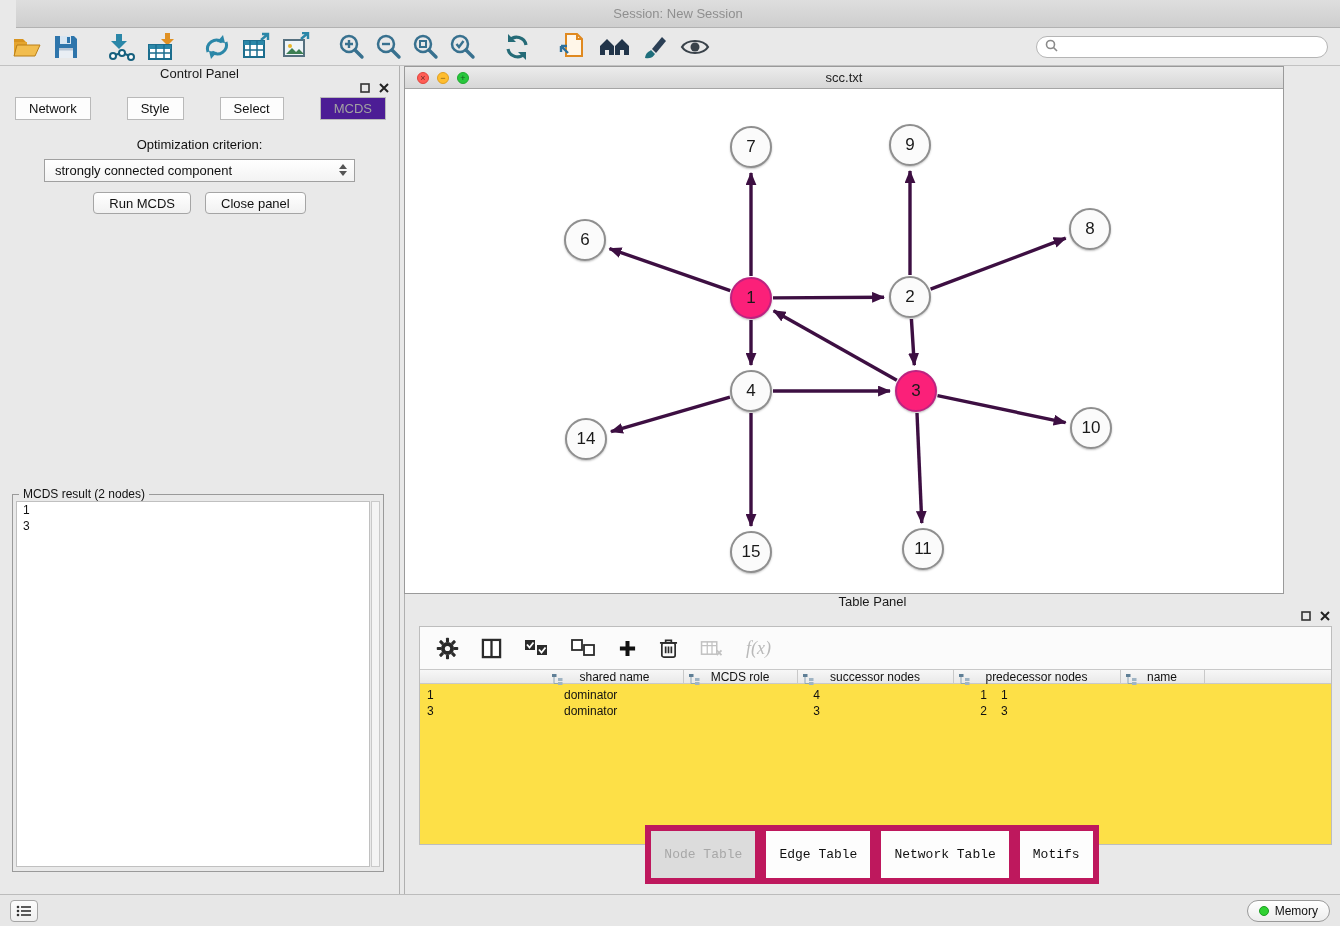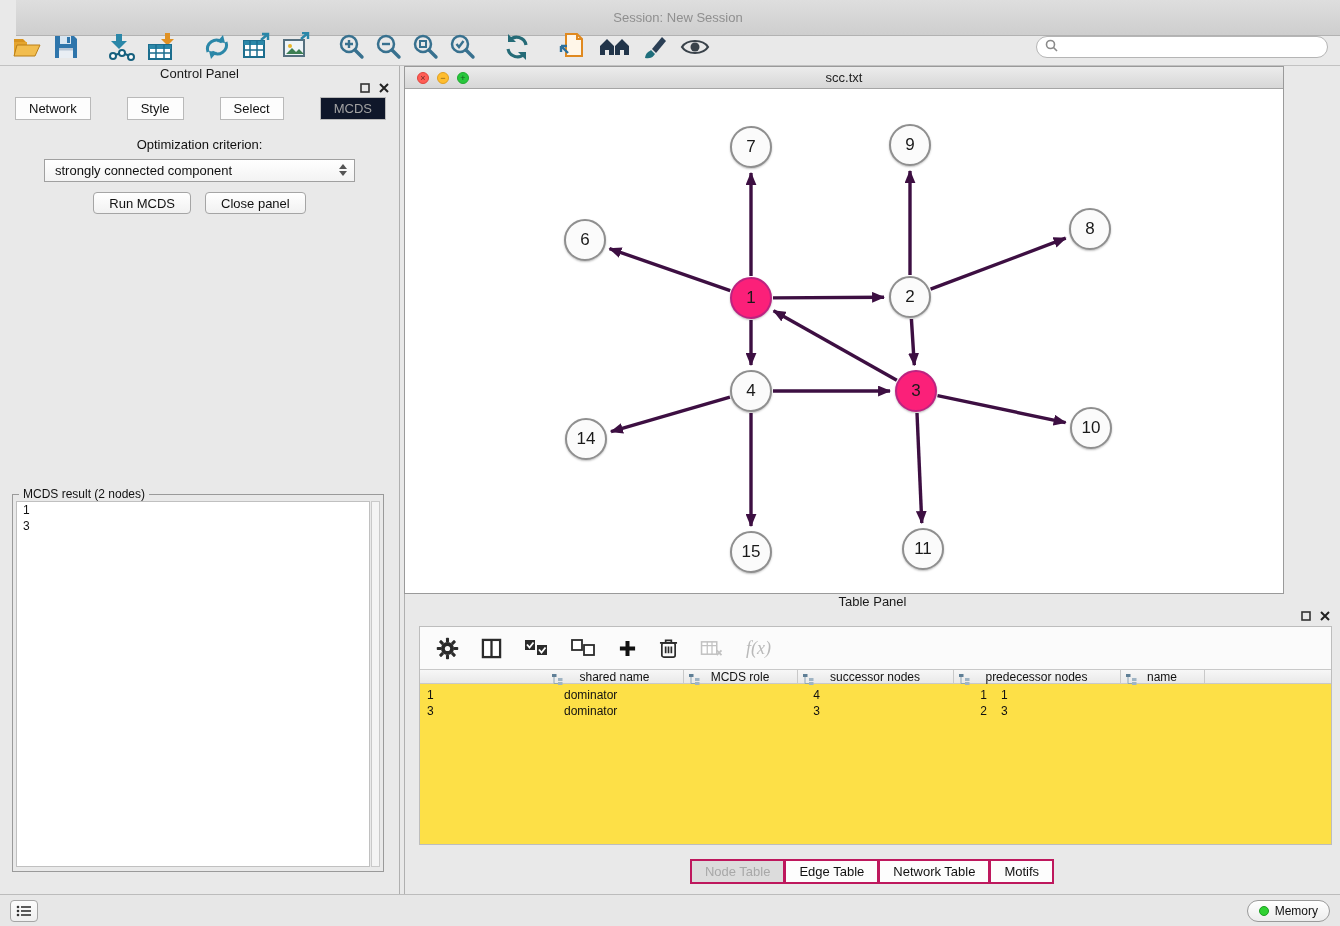--- a/index.html
+++ b/index.html
@@ -1,41 +1,41 @@
 <!DOCTYPE html>
 <html><head>
 <meta charset="utf-8">
 <style>
   * { margin:0; padding:0; box-sizing:border-box; }
   body { font-family:"Liberation Sans", sans-serif; }
   .app { position:relative; width:1340px; height:926px; background:#e9e9e9; overflow:hidden; }
 
   
-  .titlebar { position:absolute; top:0; left:16px; right:0; height:36px;
+  .titlebar { position:absolute; top:0; left:16px; right:0; height:28px;
     background:linear-gradient(#dedede,#cecece); border-bottom:1px solid #b2b2b2;
     display:flex; align-items:center; justify-content:center; font-size:13px; color:#8f8f8f; }
 
   
   .toolbar { position:absolute; top:28px; left:0; right:0; height:38px;
     border-bottom:1px solid #c2c2c2; display:flex; align-items:center; padding:0 12px; }
   .tbtn { height:34px; display:flex; align-items:center; justify-content:center; margin-right:10px; cursor:default; }
   .tsep { width:16px; }
   .searchbox { margin-left:auto; width:292px; height:22px; background:#fff;
     border:1px solid #b5b5b5; border-radius:11px; display:flex; align-items:center; padding:0 8px; }
   .searchbox input { border:none; outline:none; flex:1; font-size:12px; background:transparent; margin-left:5px; font-family:inherit; }
 
   
   .control-panel { position:absolute; top:66px; left:0; width:400px; height:828px;
     background:#e9e9e9; border-right:1px solid #b0b0b0; }
   .panel-header { height:26px; display:flex; align-items:center; padding:0 10px; font-size:13px; color:#1a1a1a;flex-direction:column; }
   .panel-header .winbtns { margin-left:auto; display:flex; gap:9px; align-items:center; }
   .cp-tabs { position:absolute; top:31px; left:16px; right:0; display:flex; justify-content:flex-start;gap:37px; }
   .cp-tab { padding:3px 13px; background:#fdfdfd; border:1px solid #b9b9b9; margin-left:-1px;
     font-size:13px; color:#111; cursor:default; }
-  .cp-tab.active { background:#0f172a; color:#a2a2a2; }
+  .cp-tab.active { background:#4c1d95; color:#a2a2a2; }
   .opt-label { position:absolute; top:71px; left:0; right:0; text-align:center; font-size:13px; color:#111; }
   .dropdown { position:absolute; top:93px; left:44px; width:311px; height:23px;
     background:linear-gradient(#ffffff,#f3f3f3); border:1px solid #a0a0a0; border-radius:0;
     display:flex; align-items:center; padding-left:10px; font-size:13px; color:#111; }
   .spin { position:absolute; right:7px; top:4px; display:flex; flex-direction:column; gap:2px; }
   .spin .up { width:0; height:0; border-left:4px solid transparent; border-right:4px solid transparent; border-bottom:5px solid #555; }
   .spin .dn { width:0; height:0; border-left:4px solid transparent; border-right:4px solid transparent; border-top:5px solid #555; }
   .cp-buttons { position:absolute; top:126px; left:0; right:0; display:flex; justify-content:center; gap:14px; }
   .btn { height:22px; padding:0 15px; border:1px solid #a5a5a5; border-radius:4px;
     background:linear-gradient(#ffffff,#f1f1f1); font-size:13px; color:#111; font-family:inherit; cursor:default; }
@@ -73,21 +73,21 @@
   .tp-tool { display:flex; align-items:center; justify-content:center; cursor:default; }
   .fx { font-family:"Liberation Serif", serif; font-style:italic; font-size:18px; color:#b9b9b9; }
   .tbl-header { display:flex; height:15px; background:linear-gradient(#f7f7f7,#e9e9e9);
     border-top:1px solid #c9c9c9; border-bottom:1px solid #c9c9c9; font-size:12px; color:#111;justify-content:center; }
   .tbl-th { position:relative; display:flex; align-items:center; justify-content:center; border-right:1px solid #c9c9c9; }
   .tbl-th .sorticon { position:absolute; left:5px; top:4px; }
   .tbl-body { padding-top:3px; }
   .tbl-row { display:flex; height:16px; font-size:12px; color:#111; }
   .tbl-td { line-height:16px; padding:0 7px; overflow:hidden; white-space:nowrap; }
   .tp-tabs { position:absolute; bottom:10px; left:0; right:0; display:flex; justify-content:center; }
-  .tp-tab { padding:3px 13px; background:#fdfdfd; border:2px solid #be185d; margin-left:-1px; font-size:13px; color:#111; cursor:default; }
+  .tp-tab { padding:16px 13px; background:#fdfdfd; border:6px solid #be185d; margin-left:-1px; font-size:13px; color:#111; cursor:default;font-family:Liberation Mono, monospace; }
   .tp-tab.active { background:#dcdcdc; color:#a8a8a8; }
 
   
   .statusbar { position:absolute; left:0; right:0; bottom:0; height:32px; background:#e7e7e7; border-top:1px solid #bcbcbc;
     display:flex; align-items:center; padding:0 10px; }
   .list-btn { width:28px; height:22px; border:1px solid #a5a5a5; border-radius:4px; background:linear-gradient(#fcfcfc,#efefef);
     display:flex; align-items:center; justify-content:center; }
   .memory-btn { margin-left:auto; height:22px; border:1px solid #9a9a9a; border-radius:11px;
     background:linear-gradient(#ffffff,#ededed); display:flex; align-items:center; gap:6px; padding:0 11px; font-size:12px; color:#111; }
   .memdot { width:10px; height:10px; border-radius:50%; background:#30d132; border:1px solid #1d9e22; }

